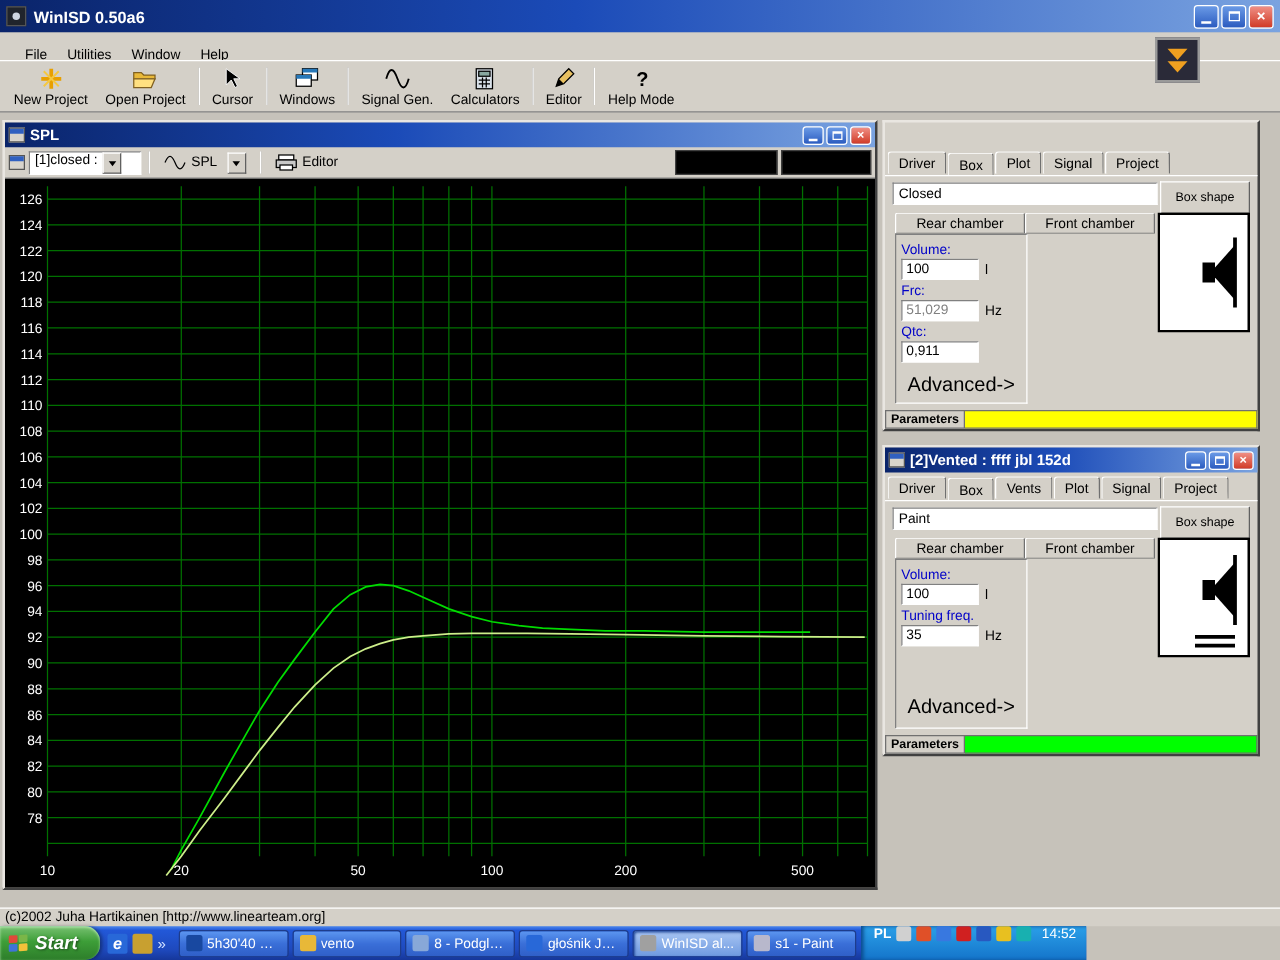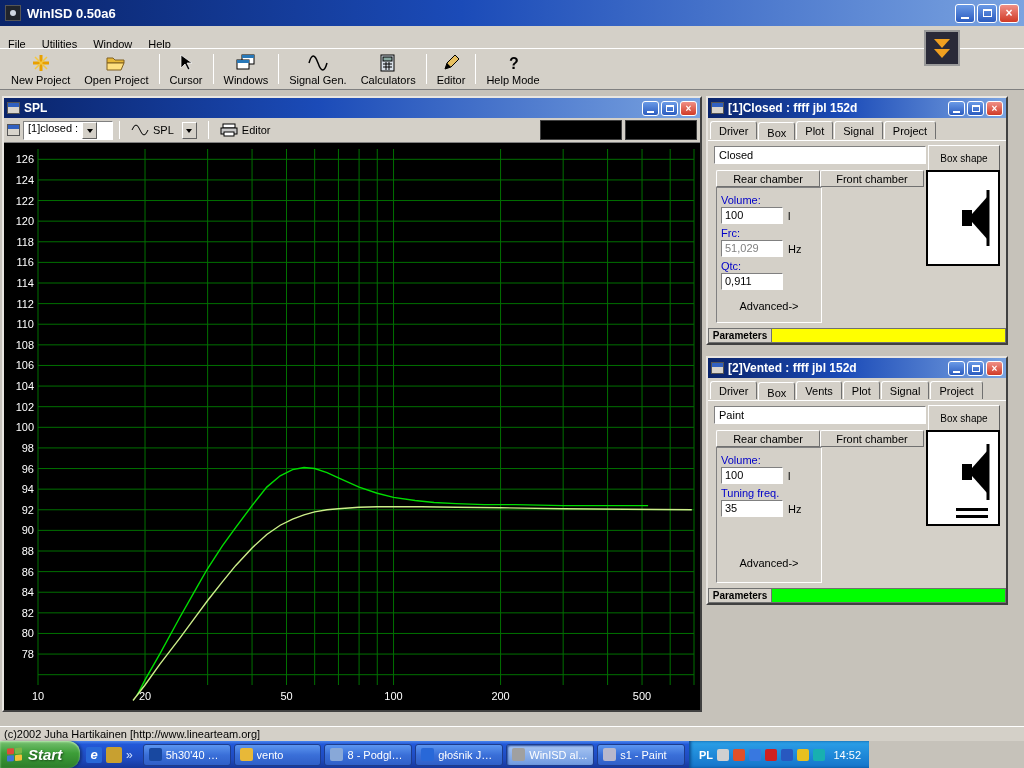--- a/index.html
+++ b/index.html
@@ -15,21 +15,21 @@
   .caption-btns{margin-left:auto;display:flex;gap:2px;}
   .cap-btn{width:20px;height:19px;display:flex;align-items:center;justify-content:center;
     border:1px solid #fff;border-radius:3px;color:#fff;font-weight:bold;font-size:12px;}
   .cap-btn.blue{background:linear-gradient(180deg,#6a9ae6,#2b5bbf);}
   .cap-btn.red{background:linear-gradient(180deg,#f09086,#d03a26);}
   .g-min{width:8px;height:2px;background:#fff;margin-top:9px;}
   .g-max{width:9px;height:8px;border:1px solid #fff;border-top:2px solid #fff;}
   .g-x::before{content:'×';}
 
   .menubar{position:absolute;left:0;top:26px;width:1024px;height:36px;background:#d4d0c8;
-    border-bottom:1px solid #fff;display:flex;align-items:center;padding-left:0;}
+    border-bottom:1px solid #fff;display:flex;align-items:center;padding-left:12px;}
   .menu-item{padding:3px 8px;}
 
   .toolbar{position:absolute;left:0;top:48px;width:1024px;height:42px;background:#d4d0c8;
     border-top:1px solid #fff;border-bottom:1px solid #808080;display:flex;align-items:center;padding-left:4px;}
   .tb{display:flex;flex-direction:column;align-items:center;gap:1px;background:none;border:none;
     font-size:11px;padding:2px 7px;color:#000;}
   .tb-icon{width:20px;height:20px;display:flex;align-items:center;justify-content:center;}
   .tb-sep{width:1px;height:30px;background:#808080;border-right:1px solid #fff;margin:0 3px;}
 
   
@@ -76,21 +76,21 @@
   .subtabs{position:absolute;left:8px;top:29px;display:flex;}
   .subtab{width:104px;height:17px;display:flex;align-items:center;justify-content:center;
     background:#d4d0c8;border:1px solid;border-color:#fff #707070 #707070 #fff;border-radius:2px 2px 0 0;}
   .group{position:absolute;left:8px;top:46px;width:106px;height:136px;
     border:1px solid;border-color:#808080 #fff #fff #808080;padding:3px 4px;}
   .field-label{color:#0000c8;margin-top:3px;}
   .field-line{display:flex;align-items:center;gap:5px;margin-top:1px;}
   .text-field{width:62px;height:17px;background:#fff;border:1px solid;
     border-color:#808080 #fff #fff #808080;padding:1px 3px;}
   .text-field.disabled{color:#808080;}
-  .advanced-btn{display:block;margin:10px auto 0;background:none;border:none;font-size:11px;}
+  .advanced-btn{display:block;margin:10px auto 0;background:none;border:none;font-size:16px;}
   .box-image{position:absolute;right:6px;top:29px;width:74px;height:96px;}
   .param-strip{position:absolute;left:0;bottom:0;right:0;height:15px;display:flex;background:#d4d0c8;}
   .param-tab{width:64px;font-size:10px;font-weight:bold;display:flex;align-items:center;justify-content:center;
     border:1px solid #707070;background:#d4d0c8;}
   .param-bar{flex:1;border:1px solid #707070;border-left:none;}
 
   
   .statusbar{position:absolute;left:0;top:726px;width:1024px;height:15px;background:#d4d0c8;
     border-top:1px solid #fff;display:flex;align-items:center;padding-left:4px;font-size:11px;}
 
@@ -111,21 +111,21 @@
   .ql-ie{background:#2868d8;} .ql-ie::before{content:'e';}
   .ql-generic{background:#c8a030;}
   .ql-chevron::before{content:'»';} .ql-chevron{font-size:12px;color:#cfe0ff;}
   .tasks{display:flex;align-items:center;gap:3px;flex:1 1 auto;padding:0 4px;overflow:hidden;}
   .task-btn{height:22px;flex:1 1 0;max-width:114px;display:flex;align-items:center;gap:4px;padding:0 5px;
     background:linear-gradient(180deg,#5c96f0,#3a6fd8 50%,#2f5fc8);border:1px solid #1d3c8c;border-radius:3px;
     color:#fff;font-size:11px;white-space:nowrap;overflow:hidden;}
   .task-btn.active{background:linear-gradient(180deg,#a9c6f3,#6f9ae0);box-shadow:inset 1px 1px 2px #274e9e;}
   .task-ico{width:13px;height:13px;border-radius:2px;flex:0 0 auto;}
   .task-label{overflow:hidden;text-overflow:ellipsis;}
-  .tray{flex:0 0 auto;width:180px;height:27px;display:flex;align-items:center;gap:4px;padding:0 8px 0 10px;
+  .tray{flex:0 0 auto;width:180px;height:27px;display:flex;gap:4px;padding:0 8px 0 10px;
     background:linear-gradient(180deg,#2ba0e8,#1474ca);box-shadow:inset 2px 0 3px #0c4f92;color:#fff;}
   .lang{font-size:11px;font-weight:bold;}
   .tray-ico{width:12px;height:12px;border-radius:2px;flex:0 0 auto;}
   .clock{margin-left:auto;font-size:11px;}
 </style>
 </head>
 <body>
 
 <div class="screen">
 
@@ -350,33 +350,20 @@
           <text x="389.5366629704572" y="557" fill="#fff" font-size="11" text-anchor="middle">100</text>
           <text x="496.56386308284027" y="557" fill="#fff" font-size="11" text-anchor="middle">200</text>
           <text x="638.0461258285312" y="557" fill="#fff" font-size="11" text-anchor="middle">500</text>
           <polyline points="133.10712507376724,552.3076923076923 141.0272001123831,536.8461538461538 155.74381726492516,511.0769230769231 175.4822627456911,475 192.98107428385174,444.0769230769231 203.63409873530628,425.523076923077 218.3507158878484,402.84615384615387 231.78593472492153,384.2923076923077 248.0544002247662,362.64615384615377 262.7710173773082,344.09230769230766 276.2062362143813,332.7538461538462 288.56543947160594,326.5692307692307 300.0082743962348,324.50769230769237 310.66129884768935,325.53846153846155 323.020502104914,329.6615384615385 334.4633370295428,334.8153846153847 355.0816003371492,344.09230769230766 373.26819747061256,350.27692307692314 389.5366629704572,354.4 411.1169705792939,357.49230769230763 430.0477022172971,359.55384615384617 452.1435615933804,360.58461538461546 480.2953975829956,361.6153846153846 511.2804802353823,361.6153846153846 559.1707617057635,362.64615384615377 603.5910631952233,362.64615384615377 644.1021024420631,362.64615384615377" fill="none" stroke="#00dc00" stroke-width="1.4"></polyline>
           <polyline points="128.98934475645683,557.4615384615385 141.0272001123831,542 155.74381726492516,521.3846153846154 175.4822627456911,495.6153846153846 192.98107428385174,471.90769230769234 203.63409873530628,457.476923076923 218.3507158878484,438.9230769230769 231.78593472492153,422.4307692307693 248.0544002247662,404.90769230769234 262.7710173773082,391.50769230769237 276.2062362143813,382.2307692307692 288.56543947160594,376.0461538461539 300.0082743962348,371.9230769230769 310.66129884768935,368.83076923076925 323.020502104914,366.7692307692308 334.4633370295428,365.7384615384616 355.0816003371492,364.1923076923077 373.26819747061256,363.6769230769231 389.5366629704572,363.6769230769231 417.68849896007237,363.6769230769231 452.1435615933804,364.1923076923077 496.56386308284027,364.7076923076923 559.1707617057635,365.7384615384616 621.7776603286866,366.2538461538462 687.7782694269831,366.7692307692308" fill="none" stroke="#cdee8a" stroke-width="1.4"></polyline>
         </svg>
     </div>
   </div>
 
   <div class="window" style="left:706px;top:96px;width:302px;height:249px;">
-    <div class="child-titlebar">
-      <span class="mini-win-icon"></span>
-      <span style="overflow:hidden;white-space:nowrap;">[1]Closed : ffff jbl 152d</span>
-      <span class="caption-btns">
-        <span class="cap-btn blue">
-            <span class="g-min"></span>
-          </span>
-        <span class="cap-btn blue">
-            <span class="g-max"></span>
-          </span>
-        <span class="cap-btn red g-x"></span>
-      </span>
-    </div>
     <div class="tabrow">
       <span class="tab">Driver</span>
       <span class="tab active">Box</span>
       <span class="tab">Plot</span>
       <span class="tab">Signal</span>
       <span class="tab">Project</span>
     </div>
     <div class="win-content">
       <div class="type-field">Closed</div>
       <button class="boxshape-btn">Box shape</button>

